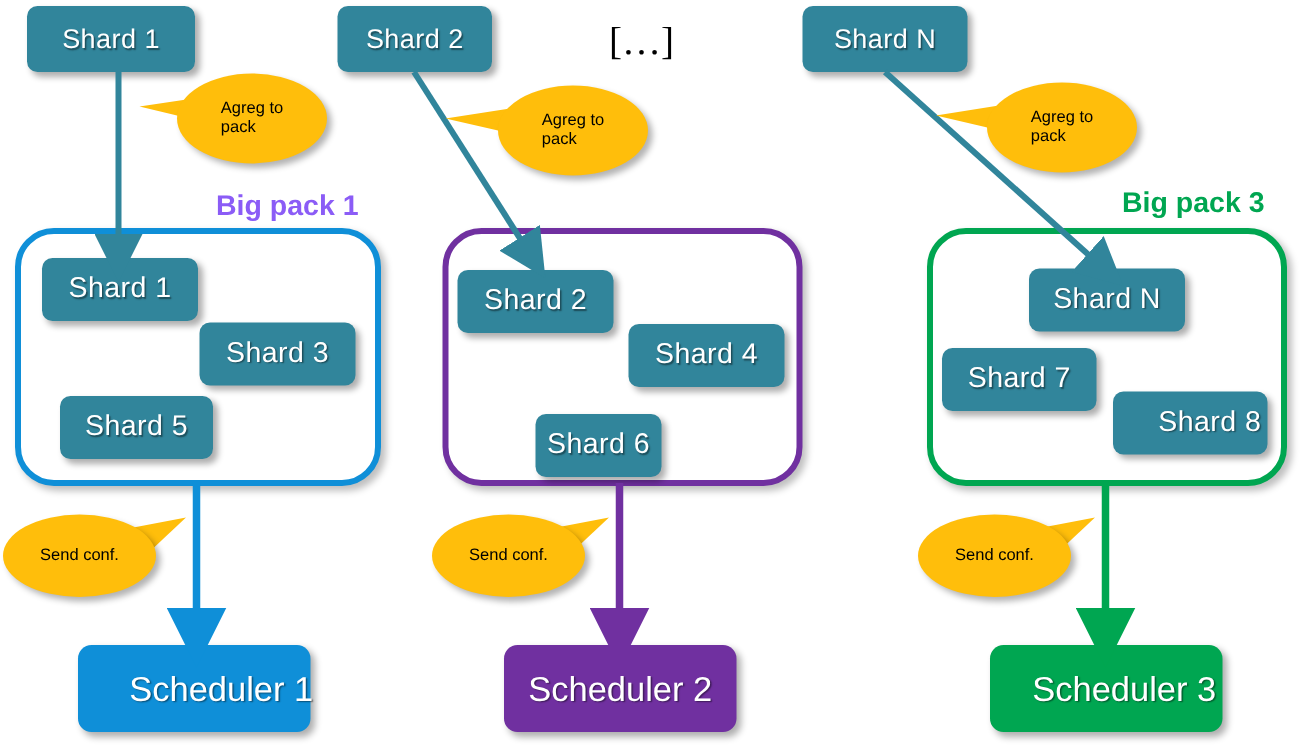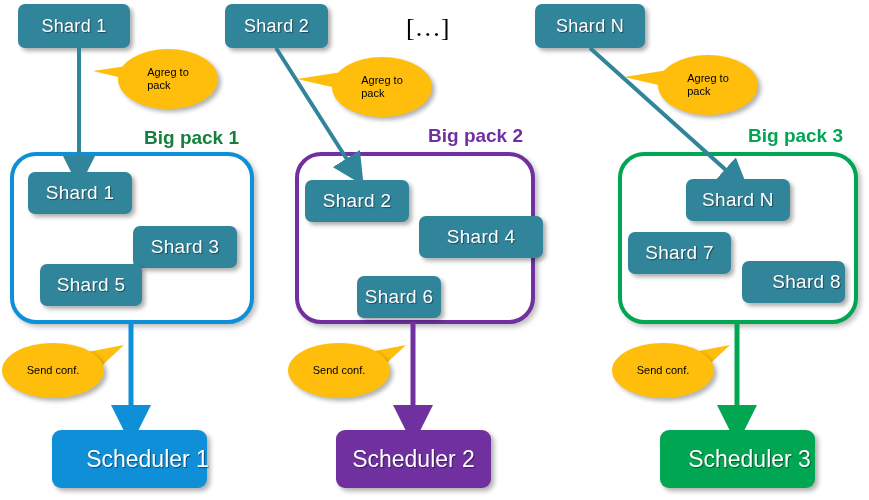--- a/index.html
+++ b/index.html
@@ -50,21 +50,21 @@
   .pack-2 { border-color: #7030A0; }
   .pack-3 { border-color: #00A651; }
 
   
   .pack-title {
     position: absolute;
     font-weight: bold;
     font-size: 19px;
     white-space: nowrap;
   }
-  .title-1 { color: #15803d; }
+  .title-1 { color: #8b5cf6; }
   .title-2 { color: #7030A0; }
   .title-3 { color: #00A651; }
 
   
   .scheduler {
     position: absolute;
     border-radius: 9px;
     color: #ffffff;
     display: flex;
     align-items: center;
@@ -183,41 +183,40 @@
 
   <div class="callout" style="left:332px; top:57px; width:100px; height:60px;">
     <span><b style="font-weight:normal">Agreg to</b><br><b style="font-weight:normal">pack</b></span>
   </div>
 
   <div class="callout" style="left:658px; top:55px; width:100px; height:60px;">
     <span><b style="font-weight:normal">Agreg to</b><br><b style="font-weight:normal">pack</b></span>
   </div>
 
   <div class="pack-title title-1" style="left:144px; top:127px;">Big pack 1</div>
-  <div class="pack-title title-2" style="left:428px; top:125px;">Big pack 2</div>
   <div class="pack-title title-3" style="left:748px; top:125px;">Big pack 3</div>
 
   <div class="pack pack-1" style="left:10px; top:152px; width:244px; height:172px;">
   </div>
   <div class="shard" style="left:28px; top:172px; width:104px; height:42px;">
     <span>Shard 1</span>
   </div>
-  <div class="shard" style="left:133px; top:215px; width:104px; height:42px;margin-top:11px;">
+  <div class="shard" style="left:133px; top:215px; width:104px; height:42px;">
     <span>Shard 3</span>
   </div>
   <div class="shard" style="left:40px; top:264px; width:102px; height:42px;">
     <span>Shard 5</span>
   </div>
 
   <div class="pack pack-2" style="left:295px; top:152px; width:240px; height:172px;">
   </div>
   <div class="shard" style="left:305px; top:180px; width:104px; height:42px;">
     <span>Shard 2</span>
   </div>
-  <div class="shard" style="left:419px; top:216px; width:124px; height:42px;">
+  <div class="shard" style="left:419px; top:216px; width:104px; height:42px;">
     <span>Shard 4</span>
   </div>
   <div class="shard" style="left:357px; top:276px; width:84px; height:42px;">
     <span>Shard 6</span>
   </div>
 
   <div class="pack pack-3" style="left:618px; top:152px; width:240px; height:172px;">
   </div>
   <div class="shard" style="left:686px; top:179px; width:104px; height:42px;">
     <span>Shard N</span>

